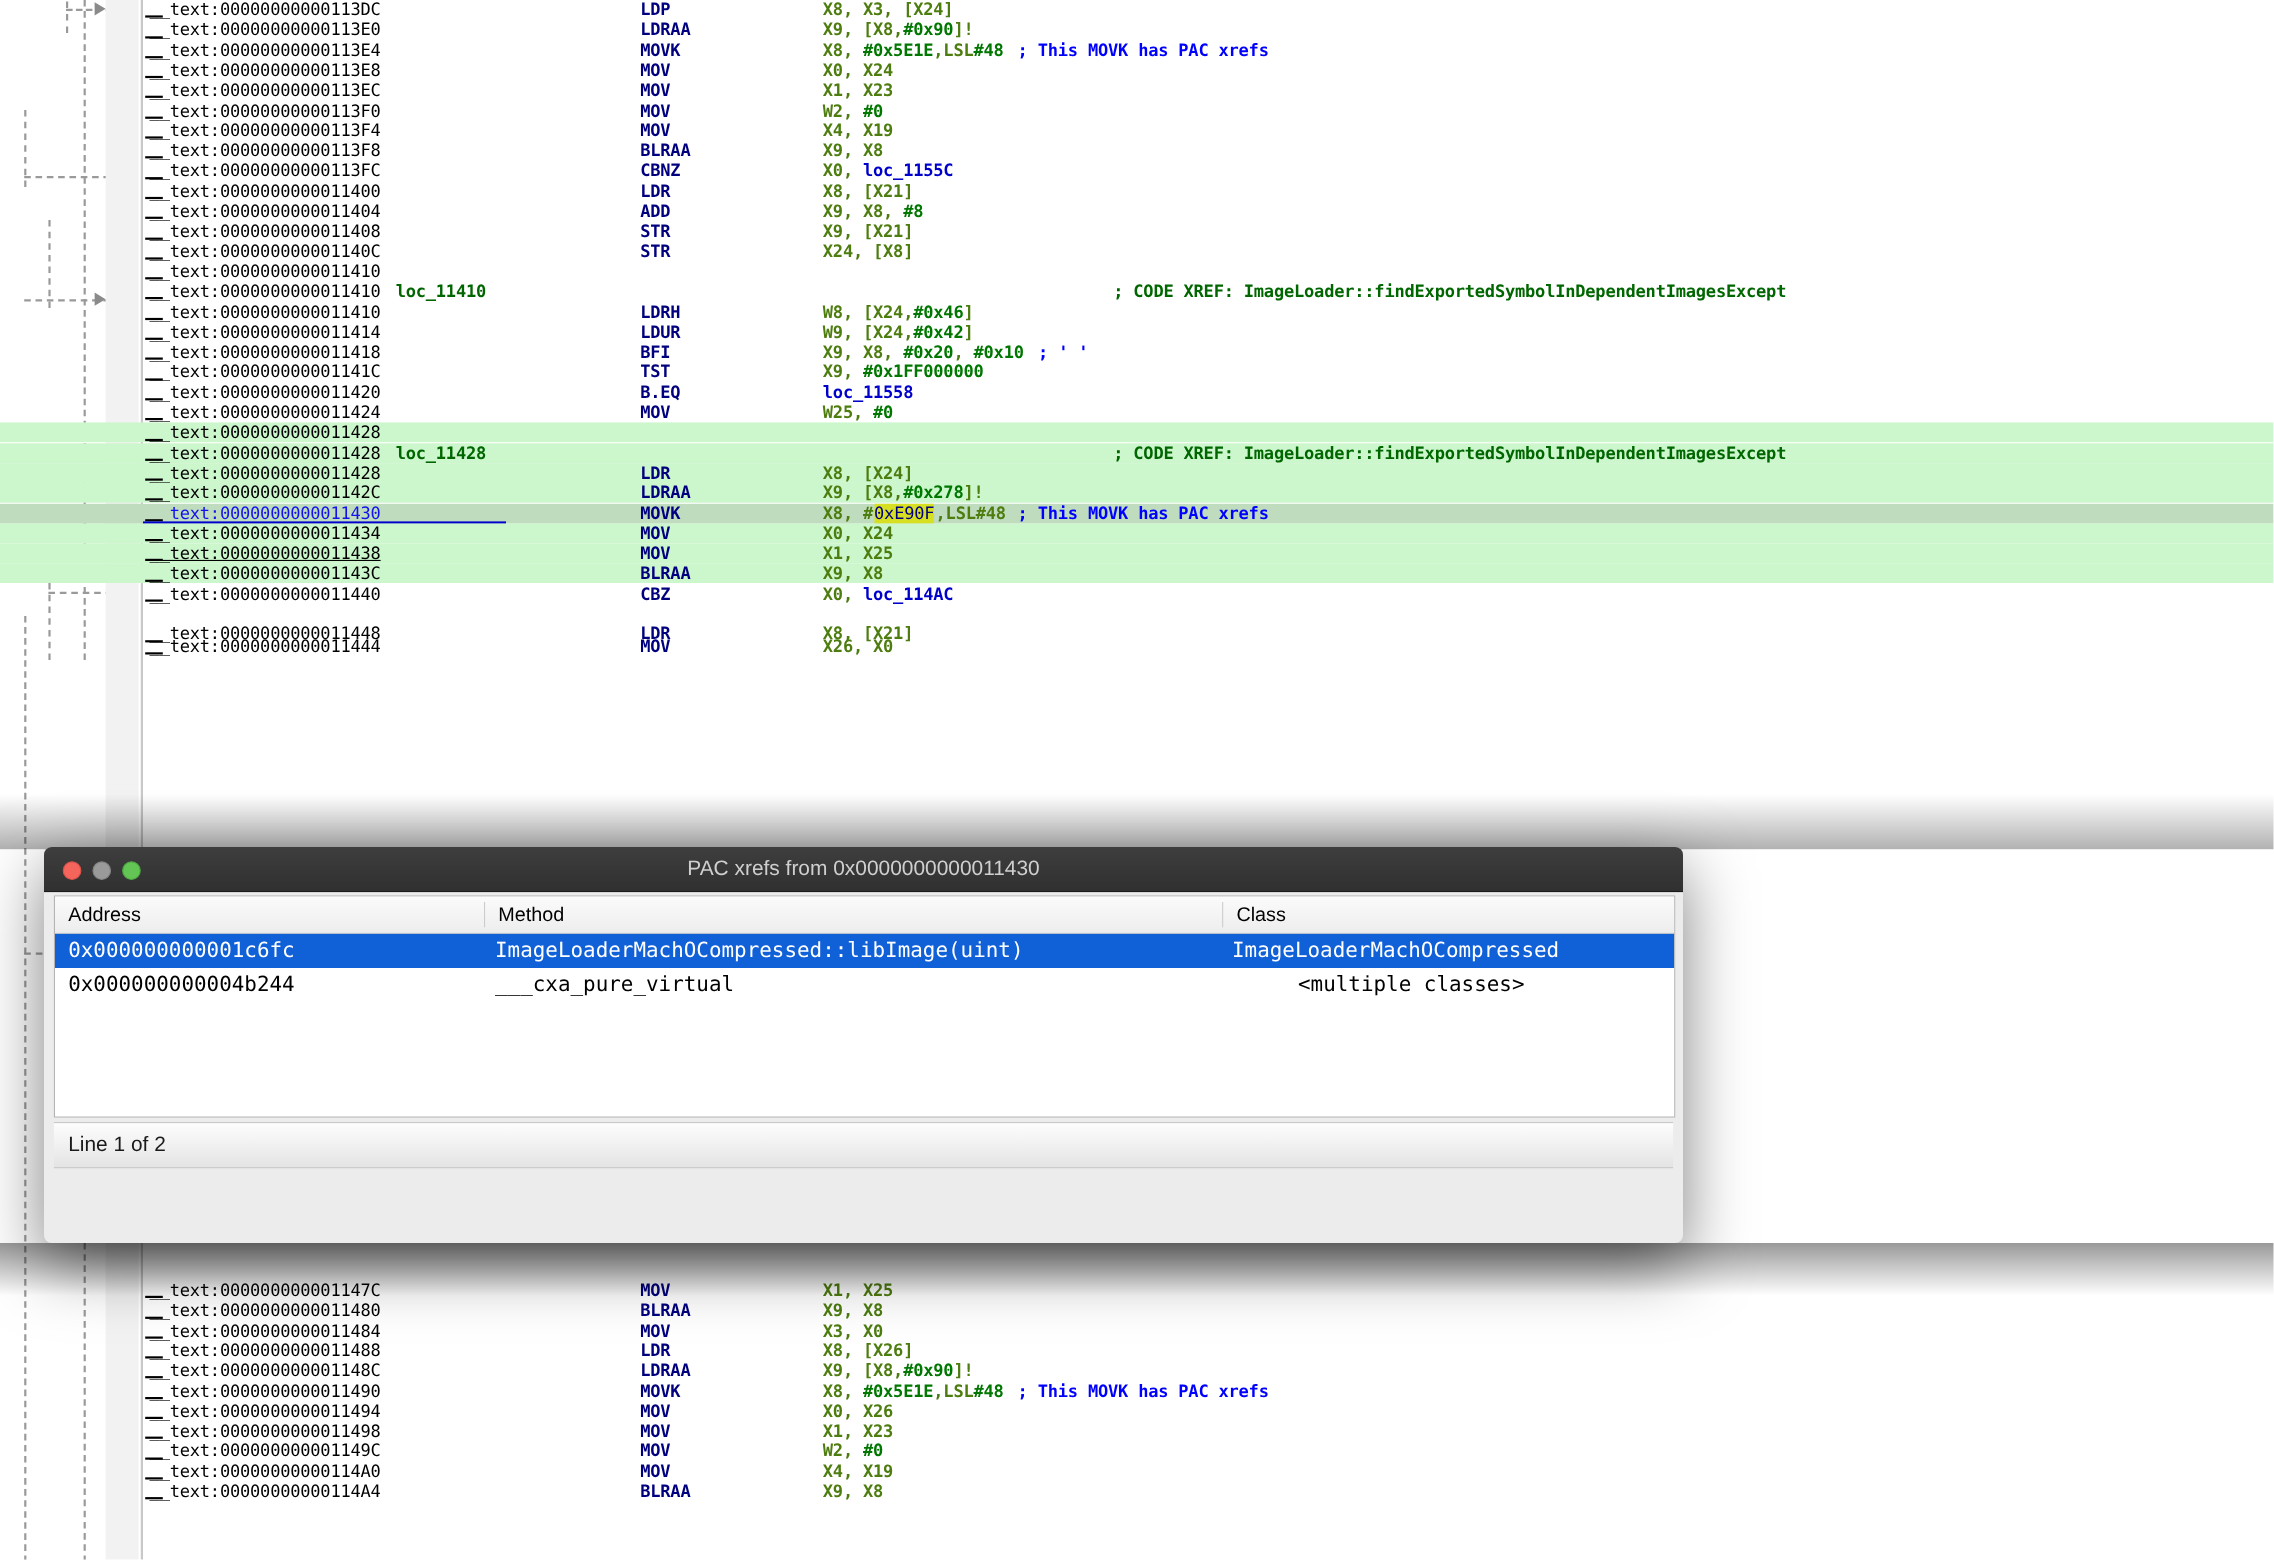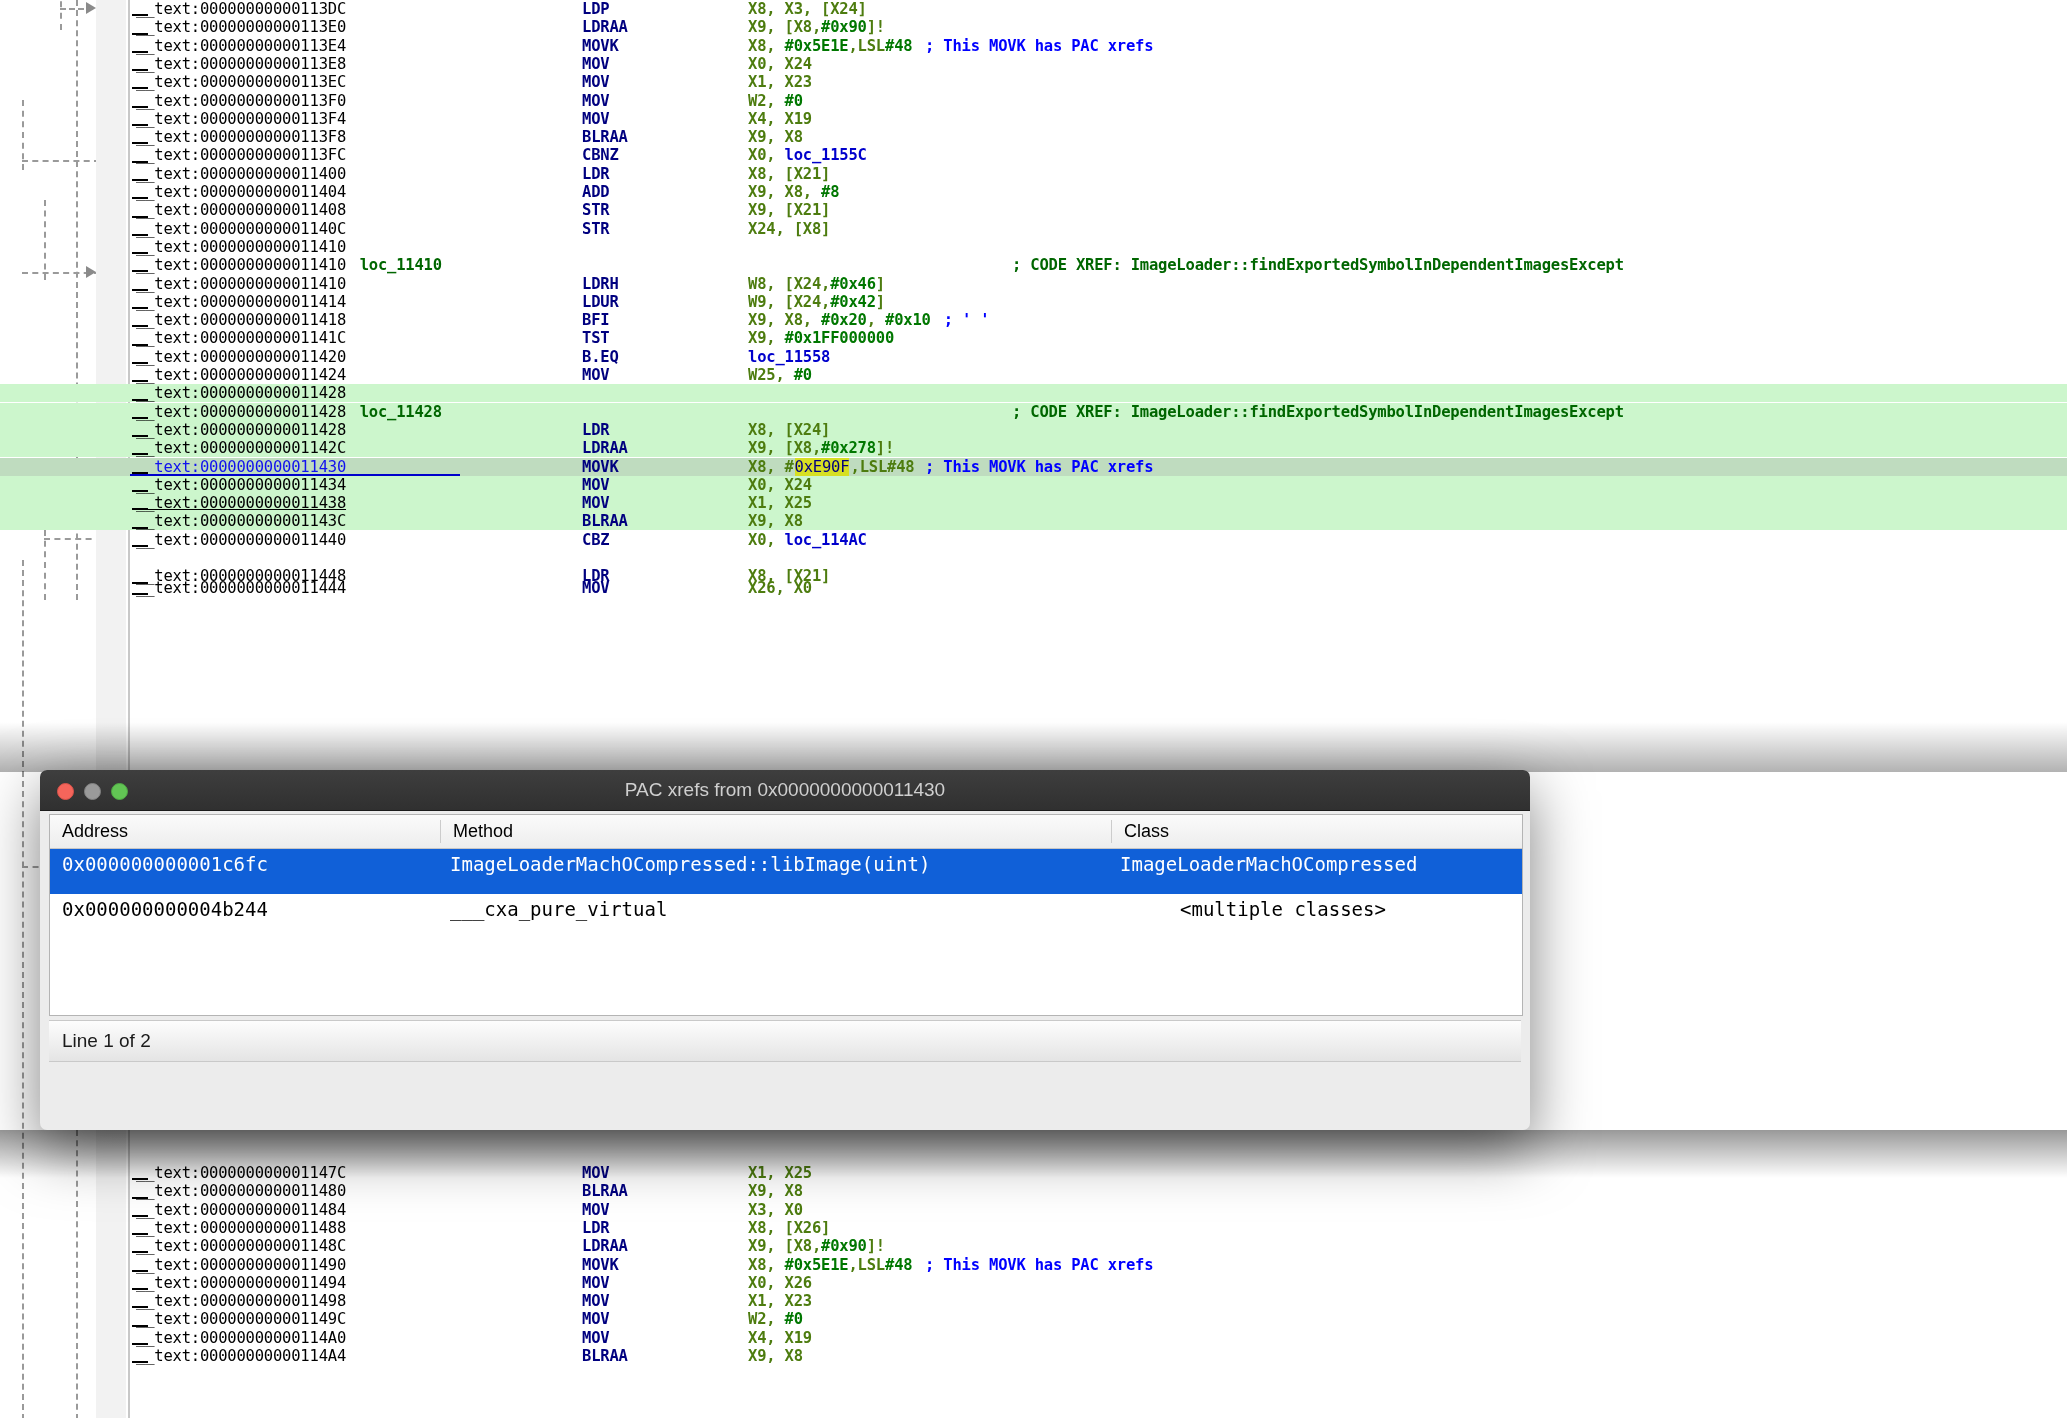--- a/index.html
+++ b/index.html
@@ -117,21 +117,21 @@
     background: linear-gradient(#fbfbfb, #ededed);
     border-bottom: 1px solid #c6c6c6;
   }
   .th {
     position: absolute; top: 0; height: 33px; line-height: 33px;
     font-size: 18px; color: #000; padding-left: 12px;
     font-family: "Liberation Sans", sans-serif;
   }
   .th-div { position: absolute; top: 5px; width: 1px; height: 23px; background: #cccccc; }
   .trow {
-    position: relative; height: 45px; line-height: 31px;
+    position: relative; height: 31px; line-height: 31px;
     font-family: "DejaVu Sans Mono", monospace;
     font-size: 19px; color: #000000; white-space: pre;
   }
   .trow.sel { background: #1060d8; color: #ffffff; }
   .td { position: absolute; top: 0; height: 31px; }
 
   .statusline {
     position: absolute; left: 9px; top: 250px; width: 1472px; height: 40px;
     background: linear-gradient(#fdfdfd, #e4e4e4);
     border-top: 1px solid #c9c9c9;

